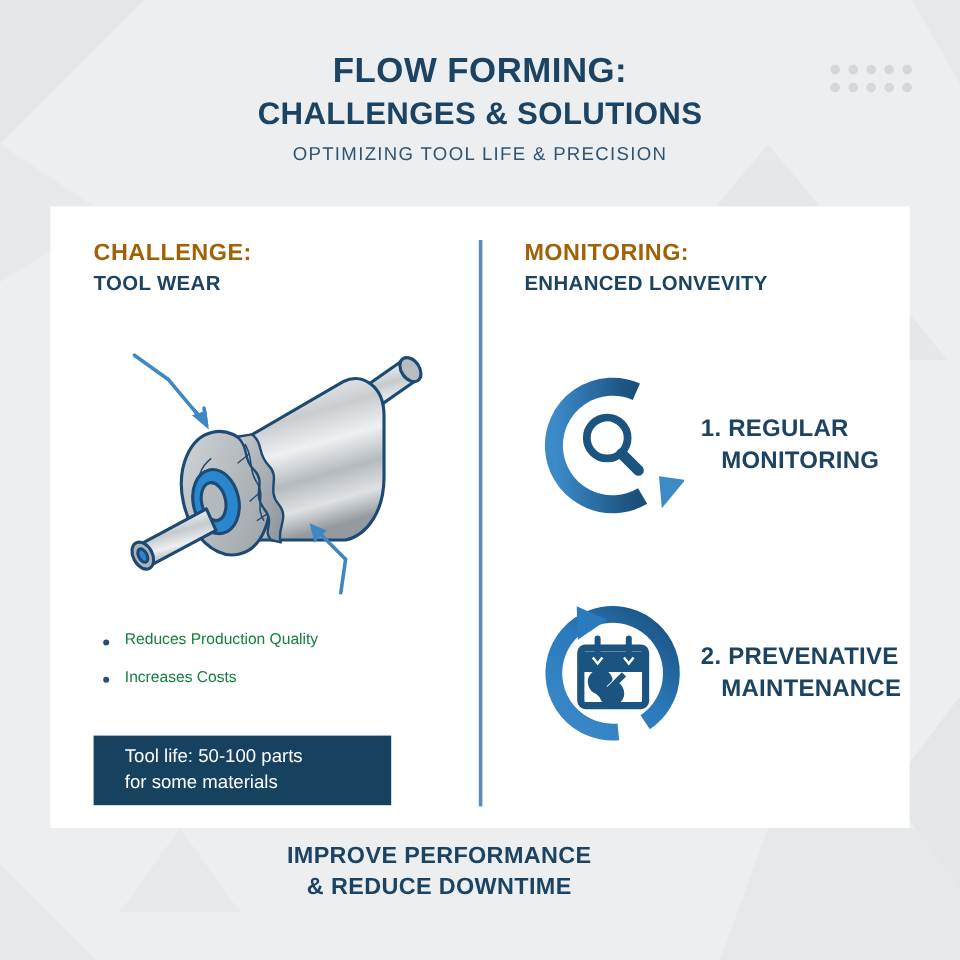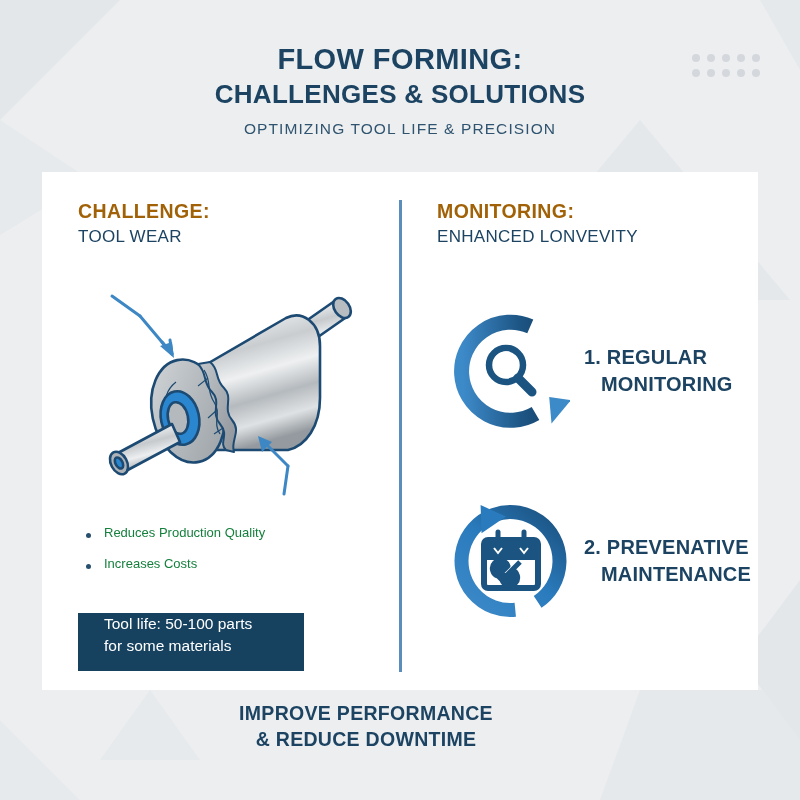--- a/index.html
+++ b/index.html
@@ -60,21 +60,21 @@
 
   
   .col-head { position:absolute; z-index:4; }
   .ch-left  { left:78px; top:198px; }
   .ch-right { left:437px; top:198px; }
   .head-a {
     font-size:19.5px; font-weight:bold; letter-spacing:.4px;
     color:#a16207; line-height:1.4;
   }
   .head-b {
-    font-size:17px; font-weight:normal; letter-spacing:.3px;
+    font-size:17px; font-weight:bold; letter-spacing:.3px;
     color:#1c4462; line-height:1.4;
   }
 
   
   .roller { position:absolute; left:80px; top:278px; z-index:4; }
 
   
   .bullets {
     position:absolute; left:82px; top:524px; z-index:4;
     list-style:none;
@@ -84,23 +84,23 @@
     margin-bottom:12px; padding-left:22px; position:relative;
   }
   .bullets li::before {
     content:""; position:absolute; left:4px; top:9px;
     width:5px; height:5px; border-radius:50%; background:#27506e;
   }
 
   
   .callout {
     position:absolute; left:78px; top:613px; z-index:4;
-    width:226px; height:58px;
+    width:248px; height:58px;
     background:#17425f;
-    display:flex; 
+    display:flex; align-items:center;
     padding-left:26px;
   }
   .callout span {
     color:#ffffff; font-size:15.5px; line-height:1.4;
   }
 
   
   .sol { position:absolute; z-index:4; display:flex; align-items:center; }
   .sol-1 { left:452px; top:312px; }
   .sol-2 { left:452px; top:502px; }

